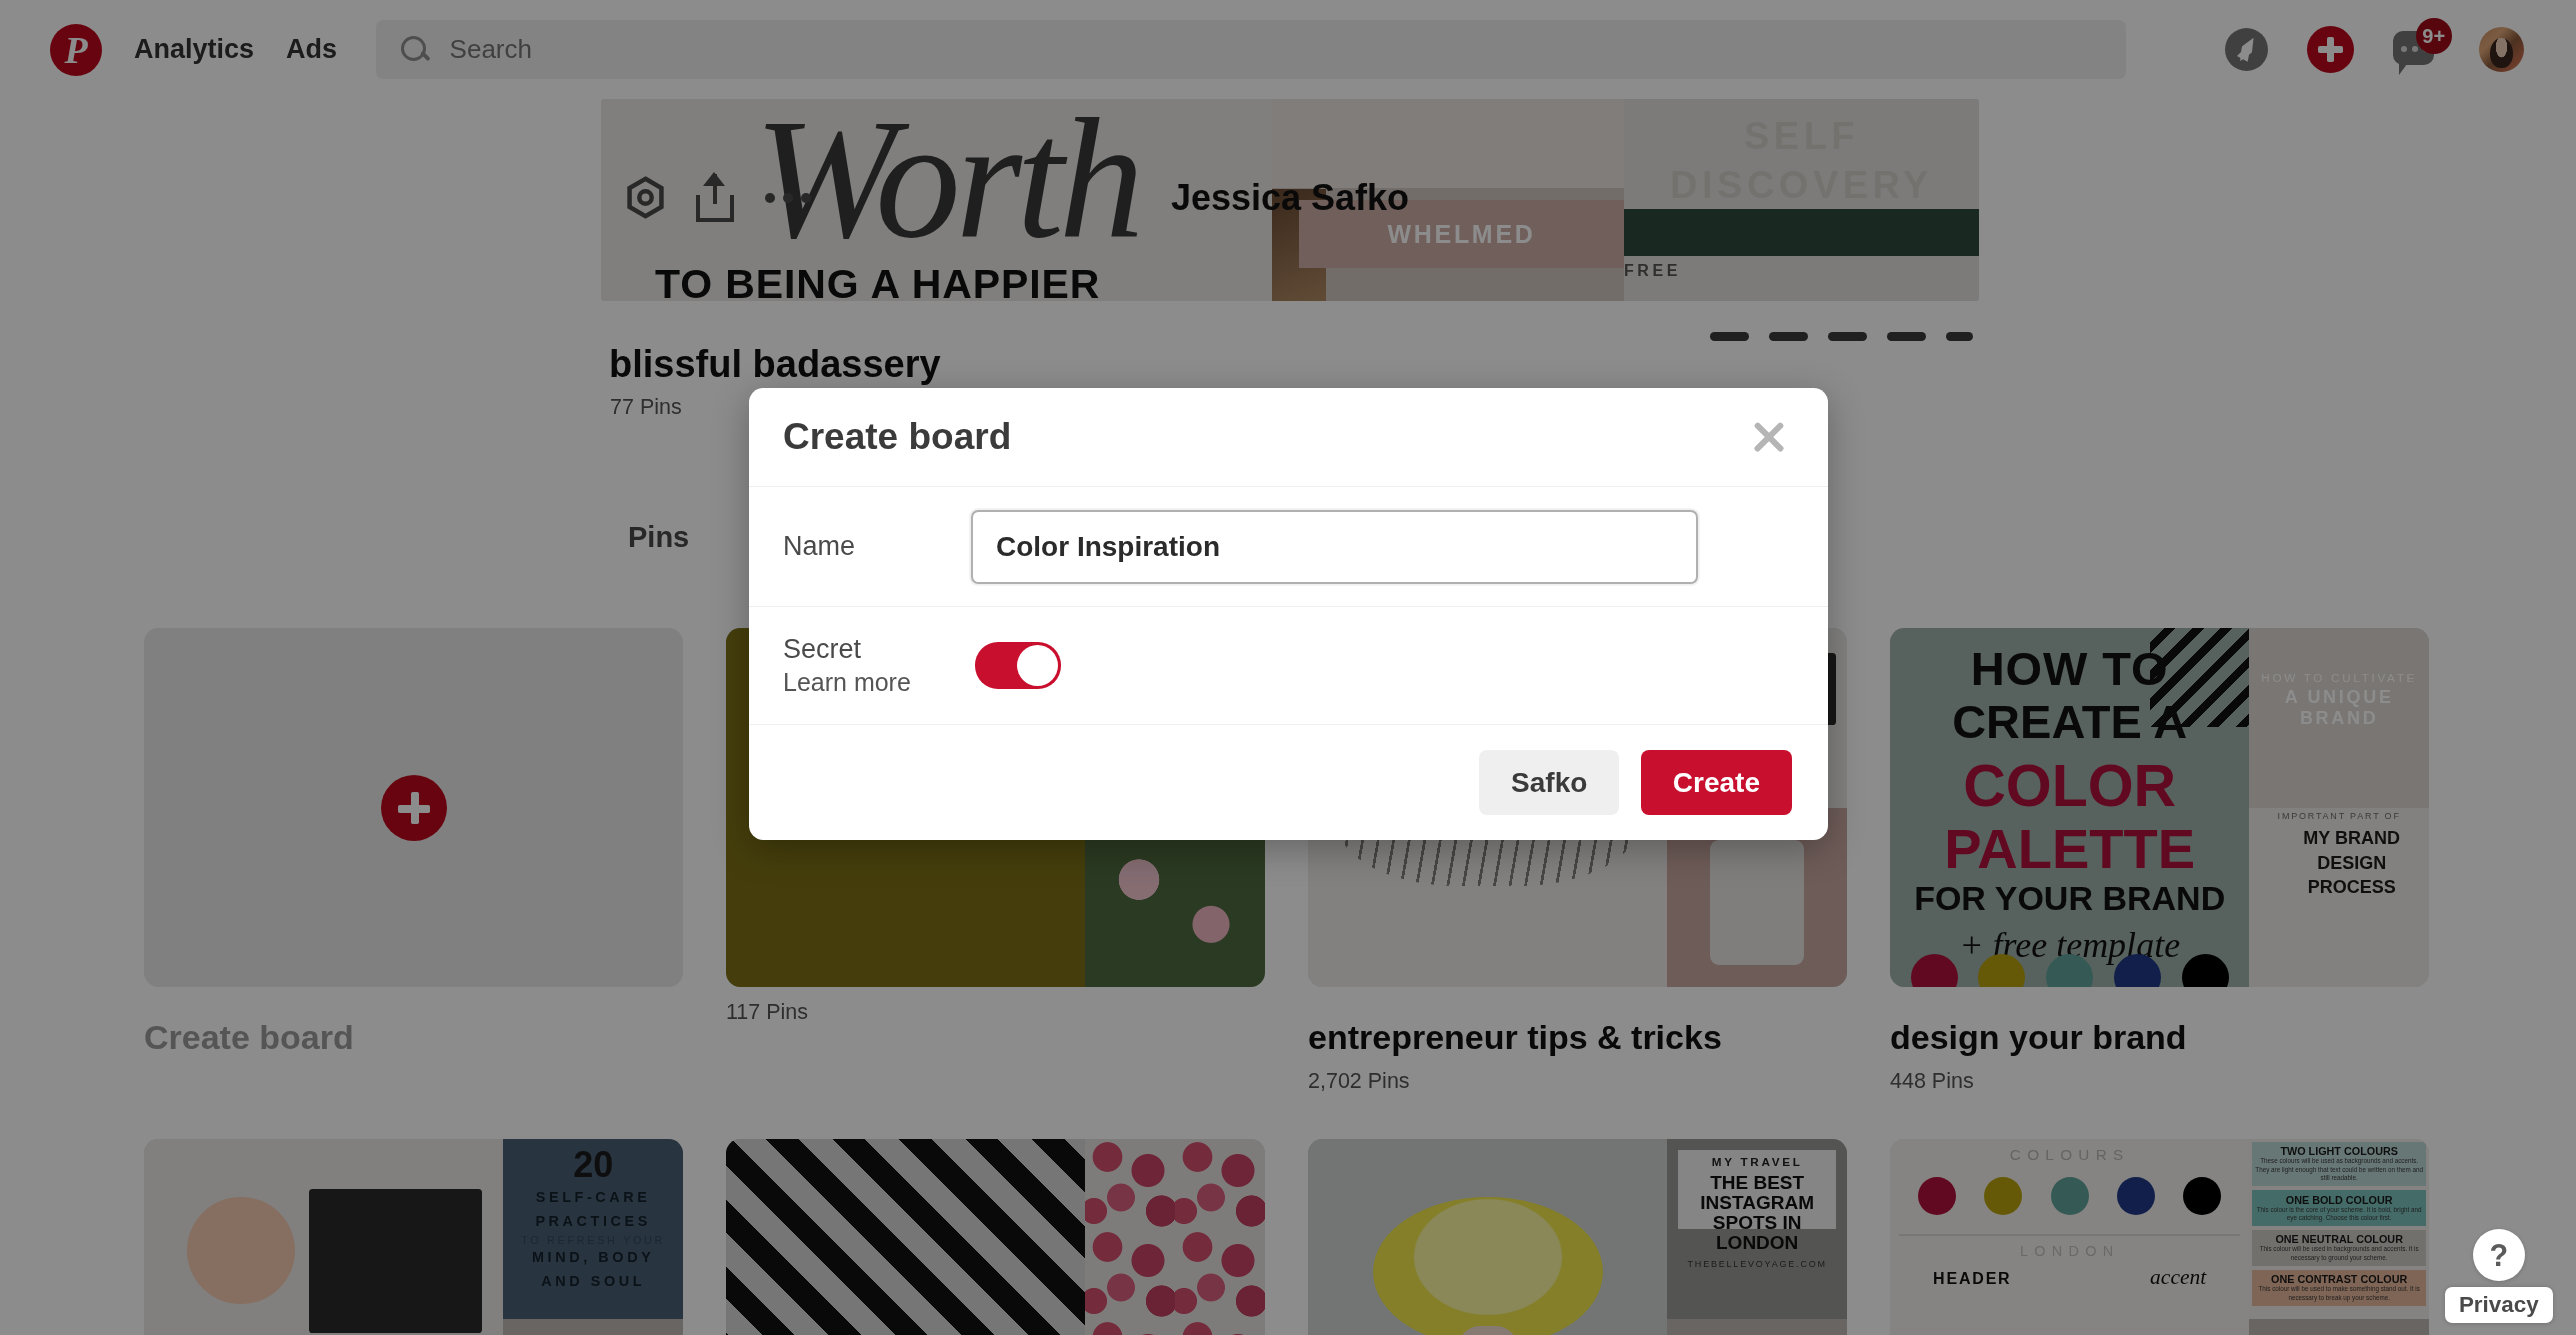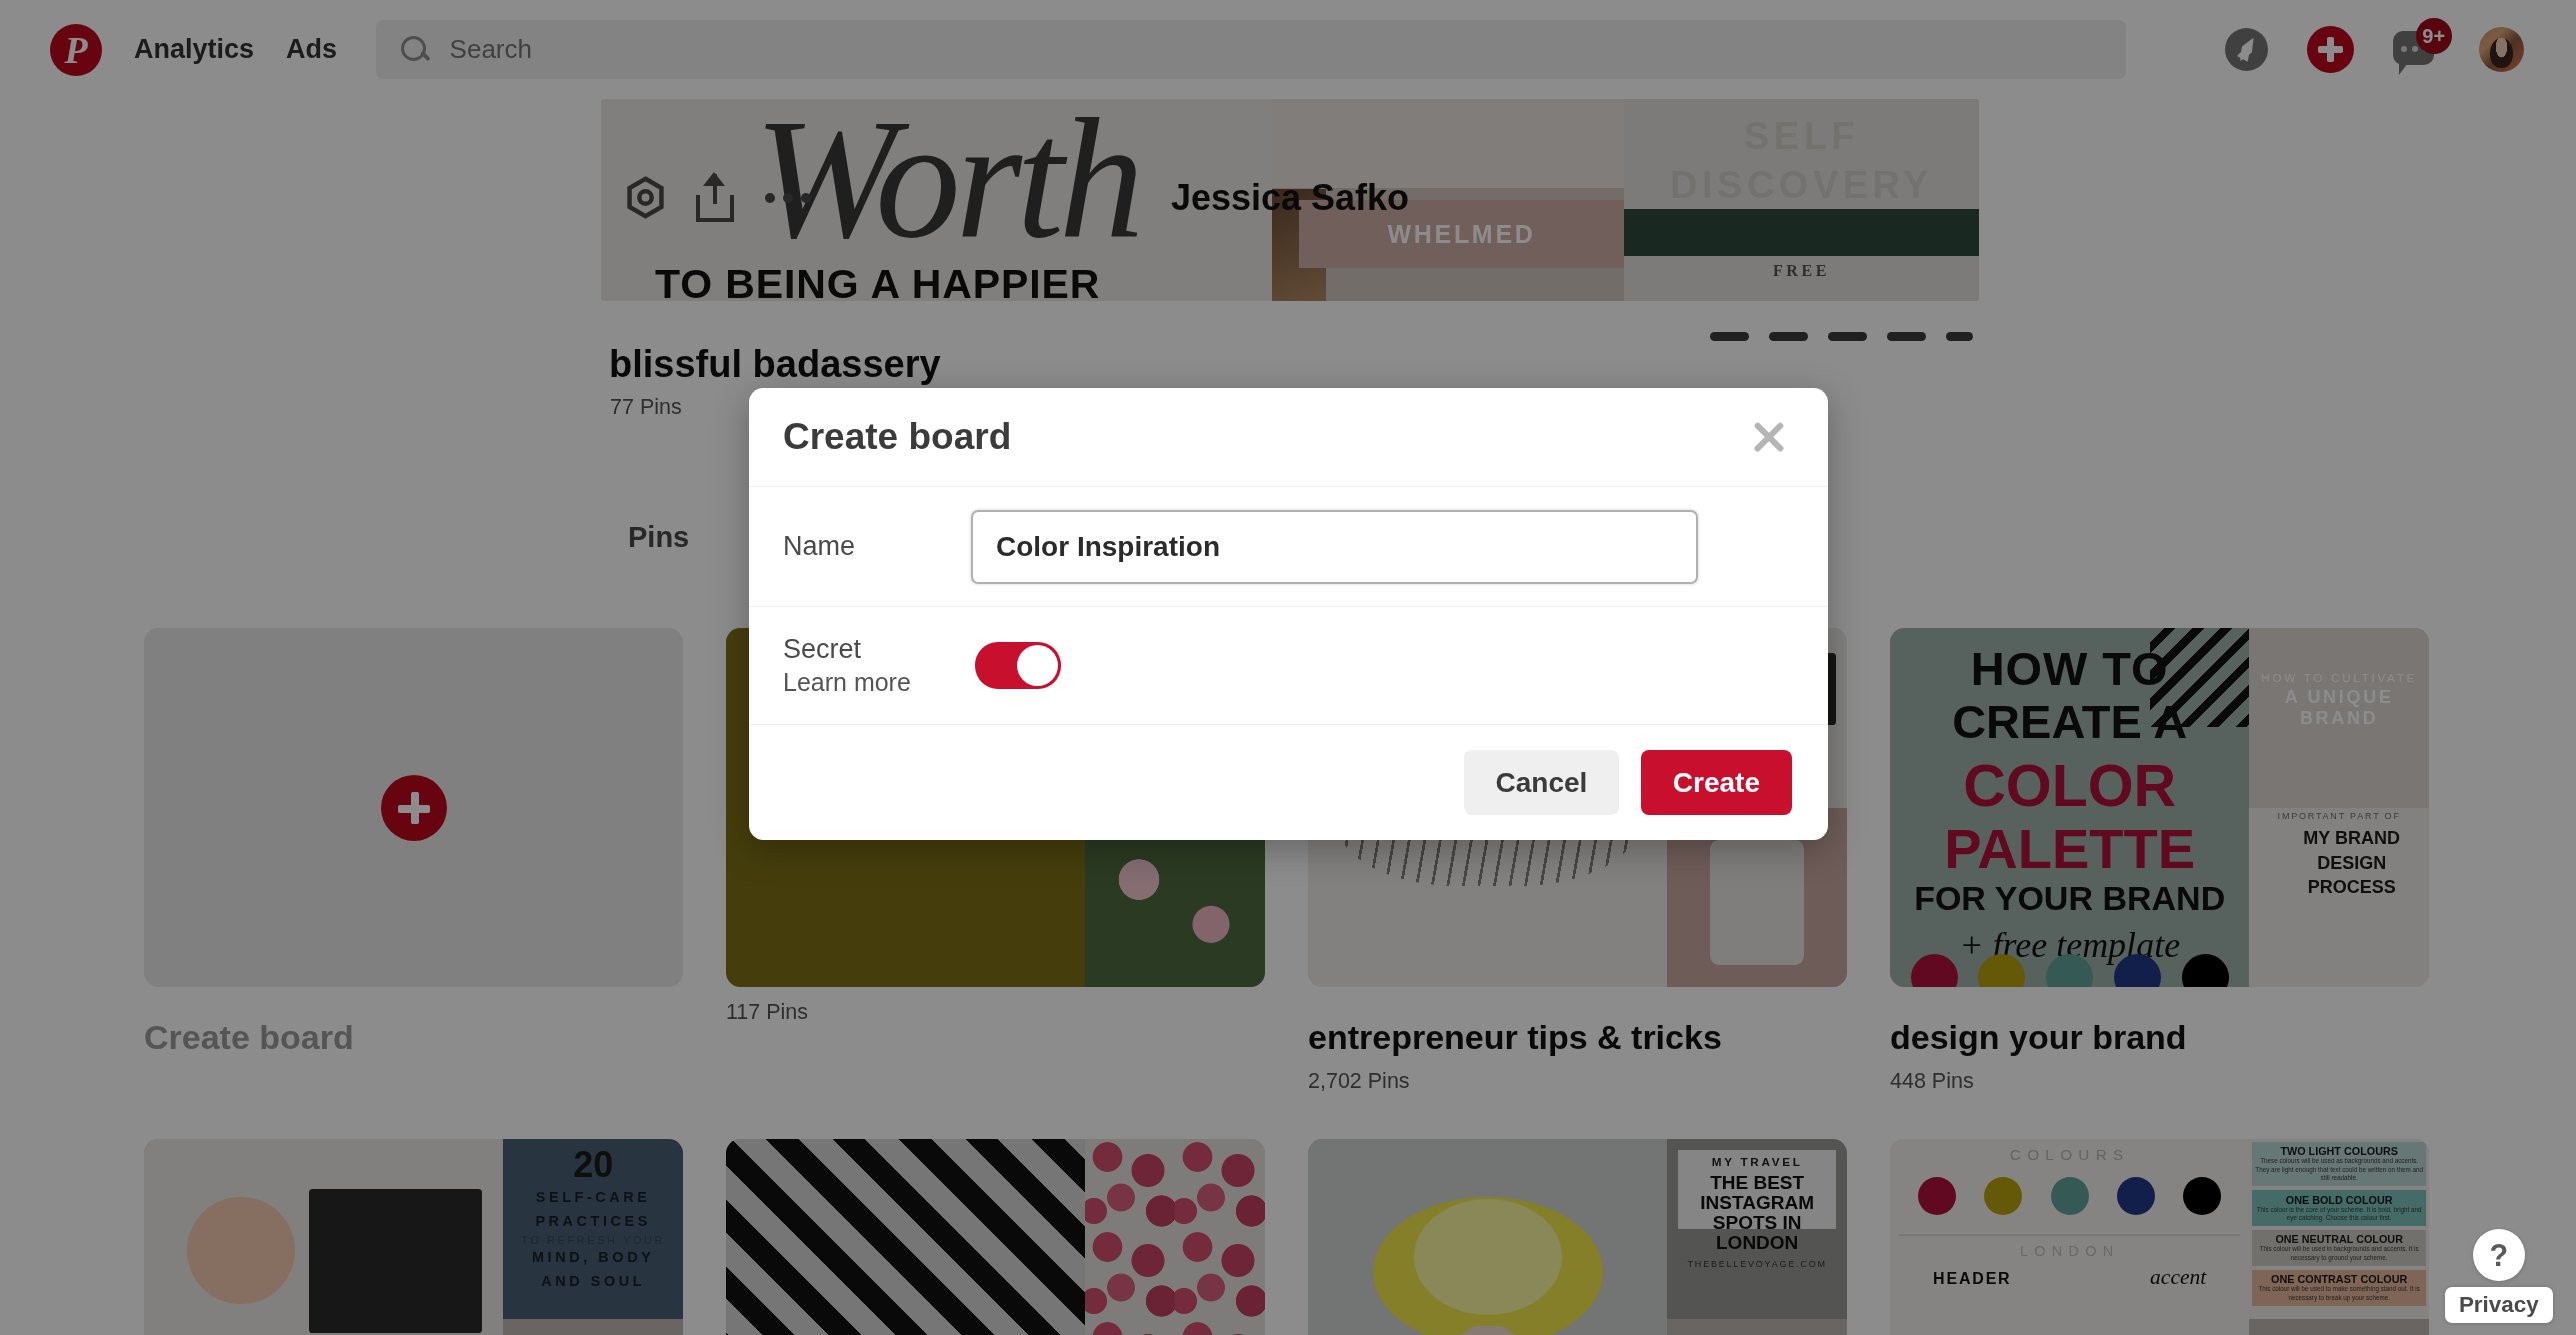--- a/index.html
+++ b/index.html
@@ -124,22 +124,22 @@
     background:#cdada6; display:flex; align-items:center; justify-content:center;
     font-size: 25px; font-weight: bold; color:#fff; letter-spacing: 2.7px;
   }
   .h2-img { position:absolute; left:0; top:90px; width:54px; bottom:0; background:linear-gradient(160deg,#6a4a33,#b08a63); }
   .h3-words {
     position:absolute; left:0; right:0; top:12.6px; text-align:center;
     font-size: 38px; font-weight: bold; color:#d3d0cb; letter-spacing: 4.5px; line-height:1.3;
   }
   .h3-green { position:absolute; left:0; right:0; top:110px; height:47px; background:#2e4a3c; }
   .h3-free {
-    position:absolute; left:0; right:0; top:163px; text-align:center;
-    font-size:16px; letter-spacing:3.6px; color:#555; font-weight:bold;font-family:Liberation Serif, serif;
+    position:absolute; left:0; right:0; top:163px; 
+    font-size:16px; letter-spacing:3.6px; color:#555; font-weight:bold;
   }
   .hero-overlay-icons {
     position: absolute; top: 157px; left: 601px; width: 1378px; height: 81px;
     display: flex; align-items: center; gap: 27px; padding-left: 21.5px; z-index: 3;
   }
   .hex-icon { width: 45px; height: 45px; }
   .share-icon { width: 43px; height: 48px; position: relative; }
   .share-icon .tray {
     position:absolute; bottom:0; left:1.8px; width:38px; height:27px;
     border:4.5px solid #4a4a4a; border-top:none;
@@ -667,20 +667,20 @@
       <div class="field-label">
         <div class="lbl-main">Secret</div>
         <div class="lbl-sub">Learn more</div>
       </div>
       <div class="toggle">
         <span class="knob"></span>
       </div>
     </div>
 
     <div class="modal-foot">
-      <button class="btn btn-cancel">Cancel</button>
+      <button class="btn btn-cancel">Safko</button>
       <button class="btn btn-create">Create</button>
     </div>
 
   </div>
 
 </div>
 
 
 </body></html>

